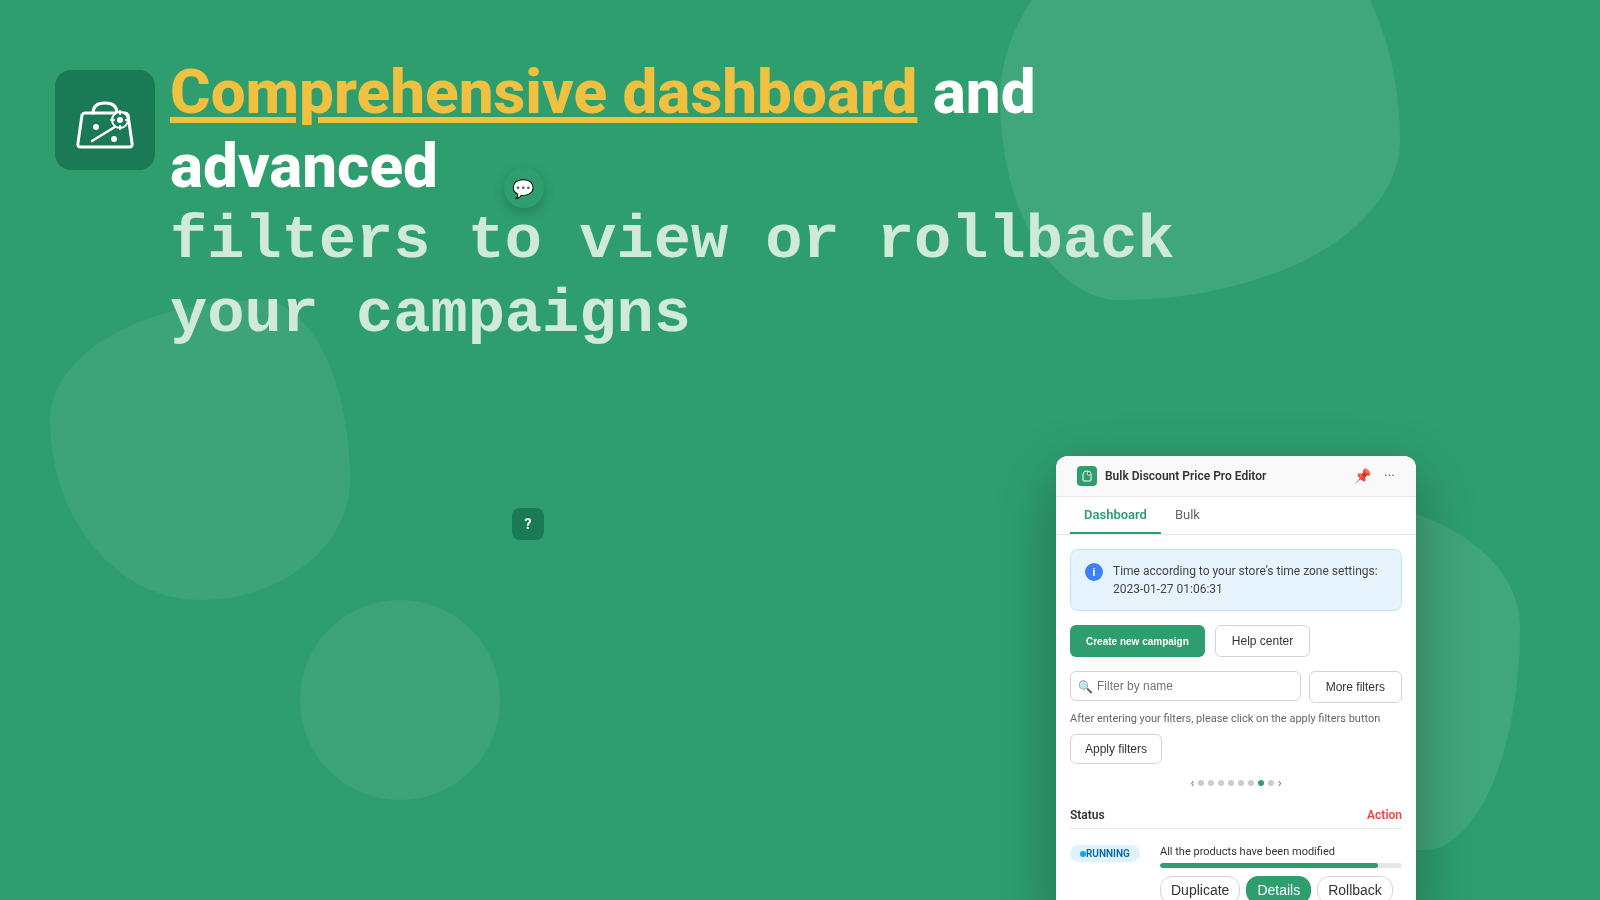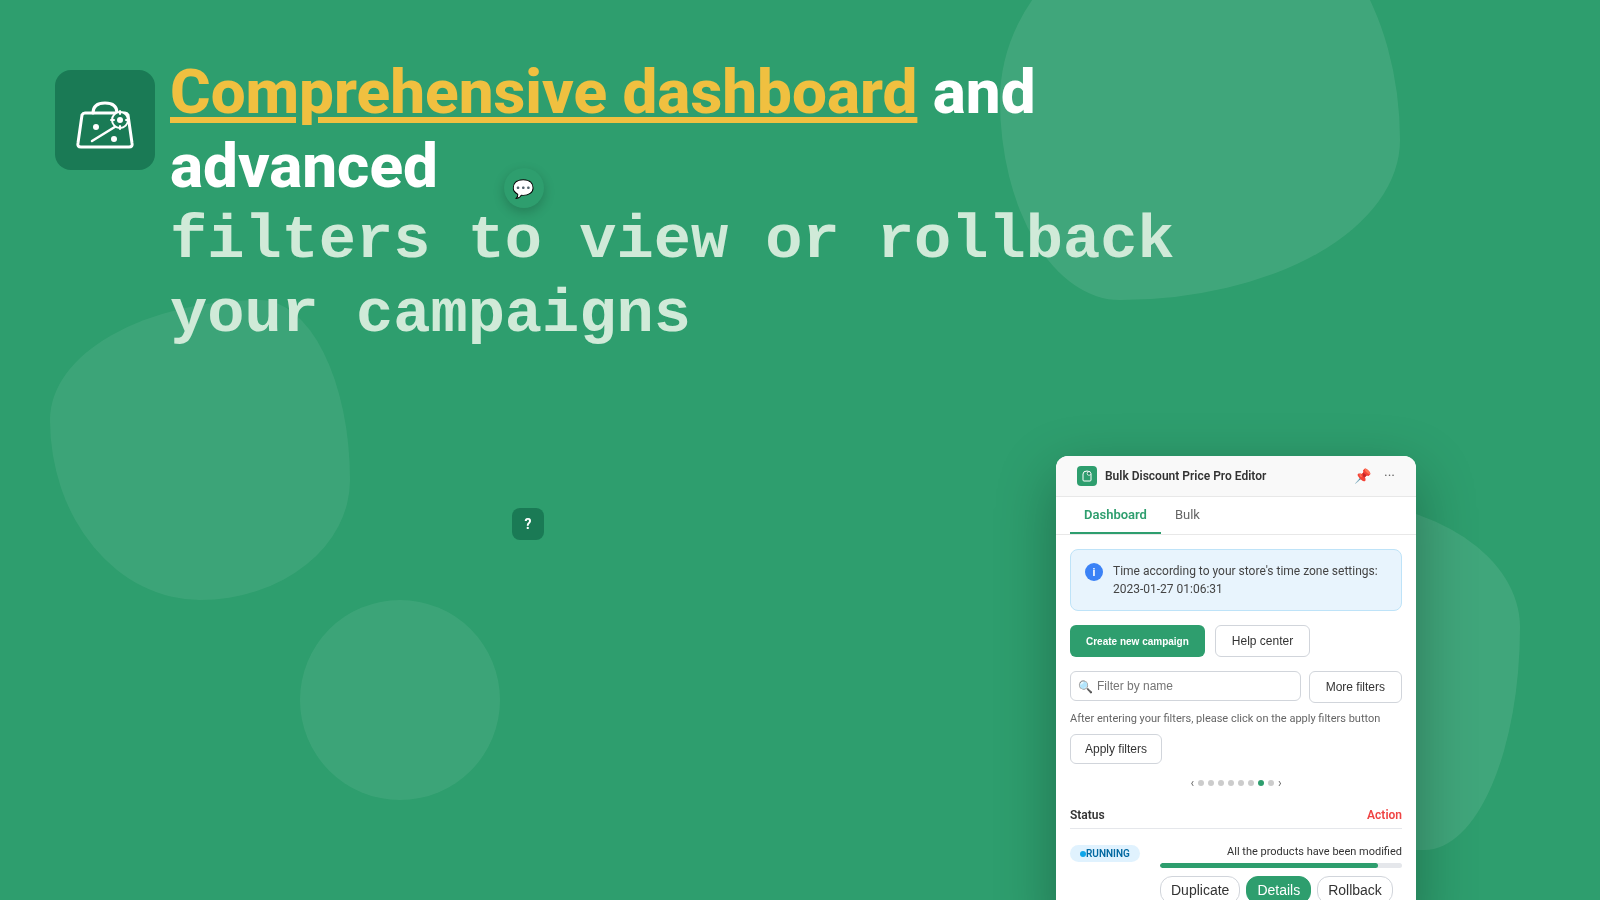--- a/index.html
+++ b/index.html
@@ -371,21 +371,20 @@
     }
 
     .action-cell {
       flex: 1;
     }
 
     .action-text {
       font-size: 11px;
       color: #333;
       margin-bottom: 5px;
-      text-align: right;
     }
 
     .progress-bar {
       width: 100%;
       height: 5px;
       background: #e5e7eb;
       border-radius: 3px;
       margin-bottom: 8px;
       overflow: hidden;
     }

